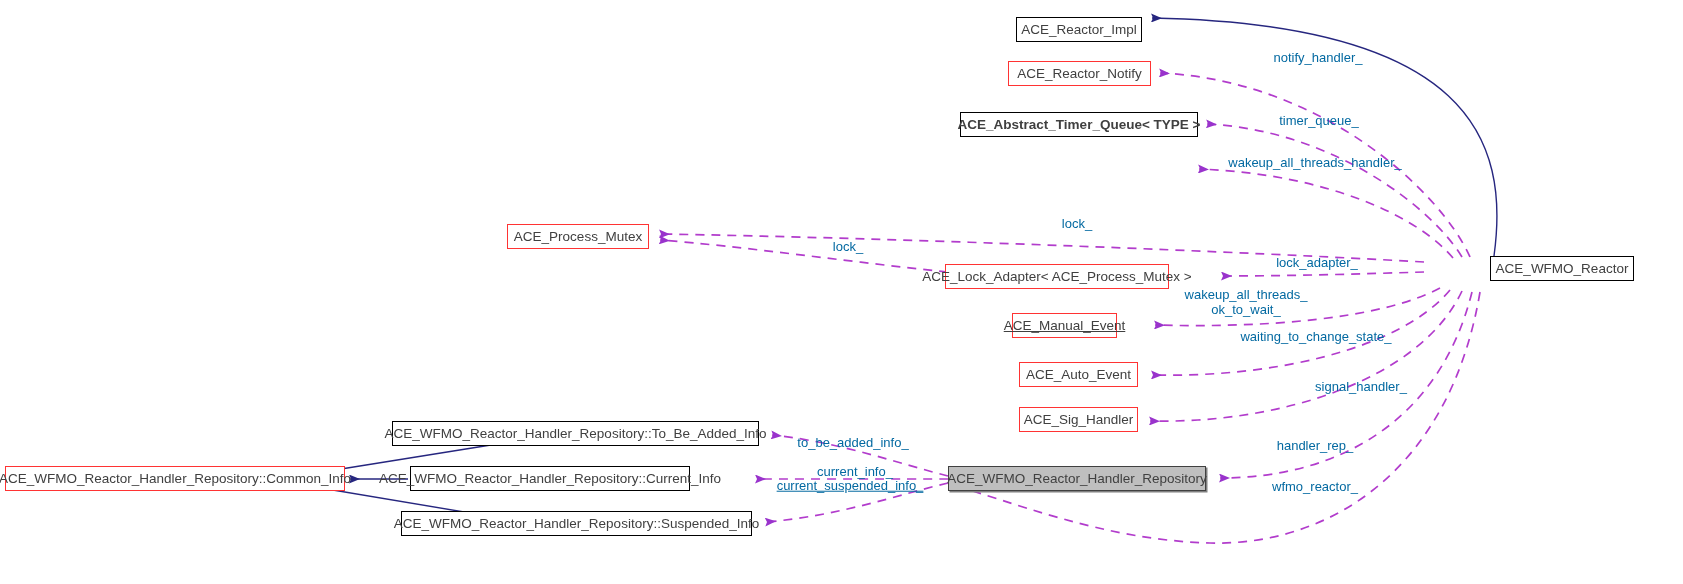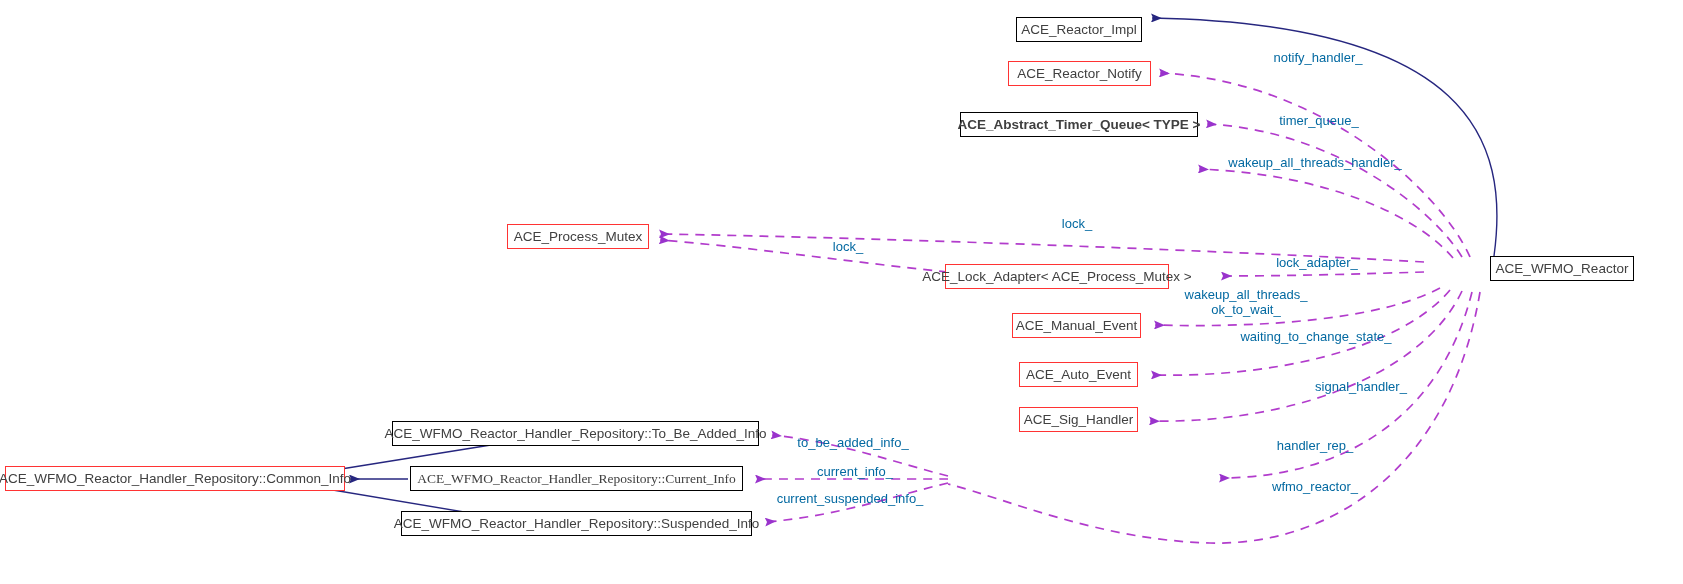--- a/index.html
+++ b/index.html
@@ -127,42 +127,45 @@
 
 
   <div class="node red" style="left:507px; top:224px; width:142px; height:25px;">
     <span>ACE_Process_Mutex</span>
   </div>
 
   <div class="node red" style="left:945px; top:264px; width:224px; height:25px;">
     <span>ACE_Lock_Adapter&lt; ACE_Process_Mutex &gt;</span>
   </div>
 
-  <div class="node red" style="left:1012px; top:313px; width:129px; height:25px;">
+  <div class="node red" style="left:1012px; top:313px; width:105px; height:25px;text-decoration:underline;">
     <span>ACE_Manual_Event</span>
   </div>
 
   <div class="node red" style="left:1019px; top:362px; width:119px; height:25px;">
     <span>ACE_Auto_Event</span>
   </div>
 
   <div class="node red" style="left:1019px; top:407px; width:119px; height:25px;">
     <span>ACE_Sig_Handler</span>
   </div>
 
   <div class="node" style="left:1490px; top:256px; width:144px; height:25px;">
     <span>ACE_WFMO_Reactor</span>
   </div>
 
+  <div class="node current" style="left:948px; top:466px; width:258px; height:25px;">
+    <span>ACE_WFMO_Reactor_Handler_Repository</span>
+  </div>
 
   <div class="node" style="left:392px; top:421px; width:367px; height:25px;">
     <span>ACE_WFMO_Reactor_Handler_Repository::To_Be_Added_Info</span>
   </div>
 
-  <div class="node" style="left:410px; top:466px; width:333px; height:25px;font-family:Liberation Serif, serif;">
+  <div class="node" style="left:410px; top:466px; width:280px; height:25px;">
     <span>ACE_WFMO_Reactor_Handler_Repository::Current_Info</span>
   </div>
 
   <div class="node" style="left:401px; top:511px; width:351px; height:25px;">
     <span>ACE_WFMO_Reactor_Handler_Repository::Suspended_Info</span>
   </div>
 
   <div class="node red" style="left:5px; top:466px; width:340px; height:25px;">
     <span>ACE_WFMO_Reactor_Handler_Repository::Common_Info</span>
   </div>
@@ -189,15 +192,15 @@
   <div class="edge-label" style="left:1314px; top:387px;margin-left:47px;">signal_handler_</div>
 
   <div class="edge-label" style="left:1315px; top:446px;">handler_rep_</div>
 
   <div class="edge-label" style="left:1315px; top:487px;">wfmo_reactor_</div>
 
   <div class="edge-label" style="left:853px; top:443px;">to_be_added_info_</div>
 
   <div class="edge-label" style="left:855px; top:472px;">current_info_</div>
 
-  <div class="edge-label" style="left:850px; top:499px;">current_suspended_info_</div>
+  <div class="edge-label" style="left:850px; top:486px;text-decoration:underline;">current_suspended_info_</div>
 
 </div>
 
 </body></html>

